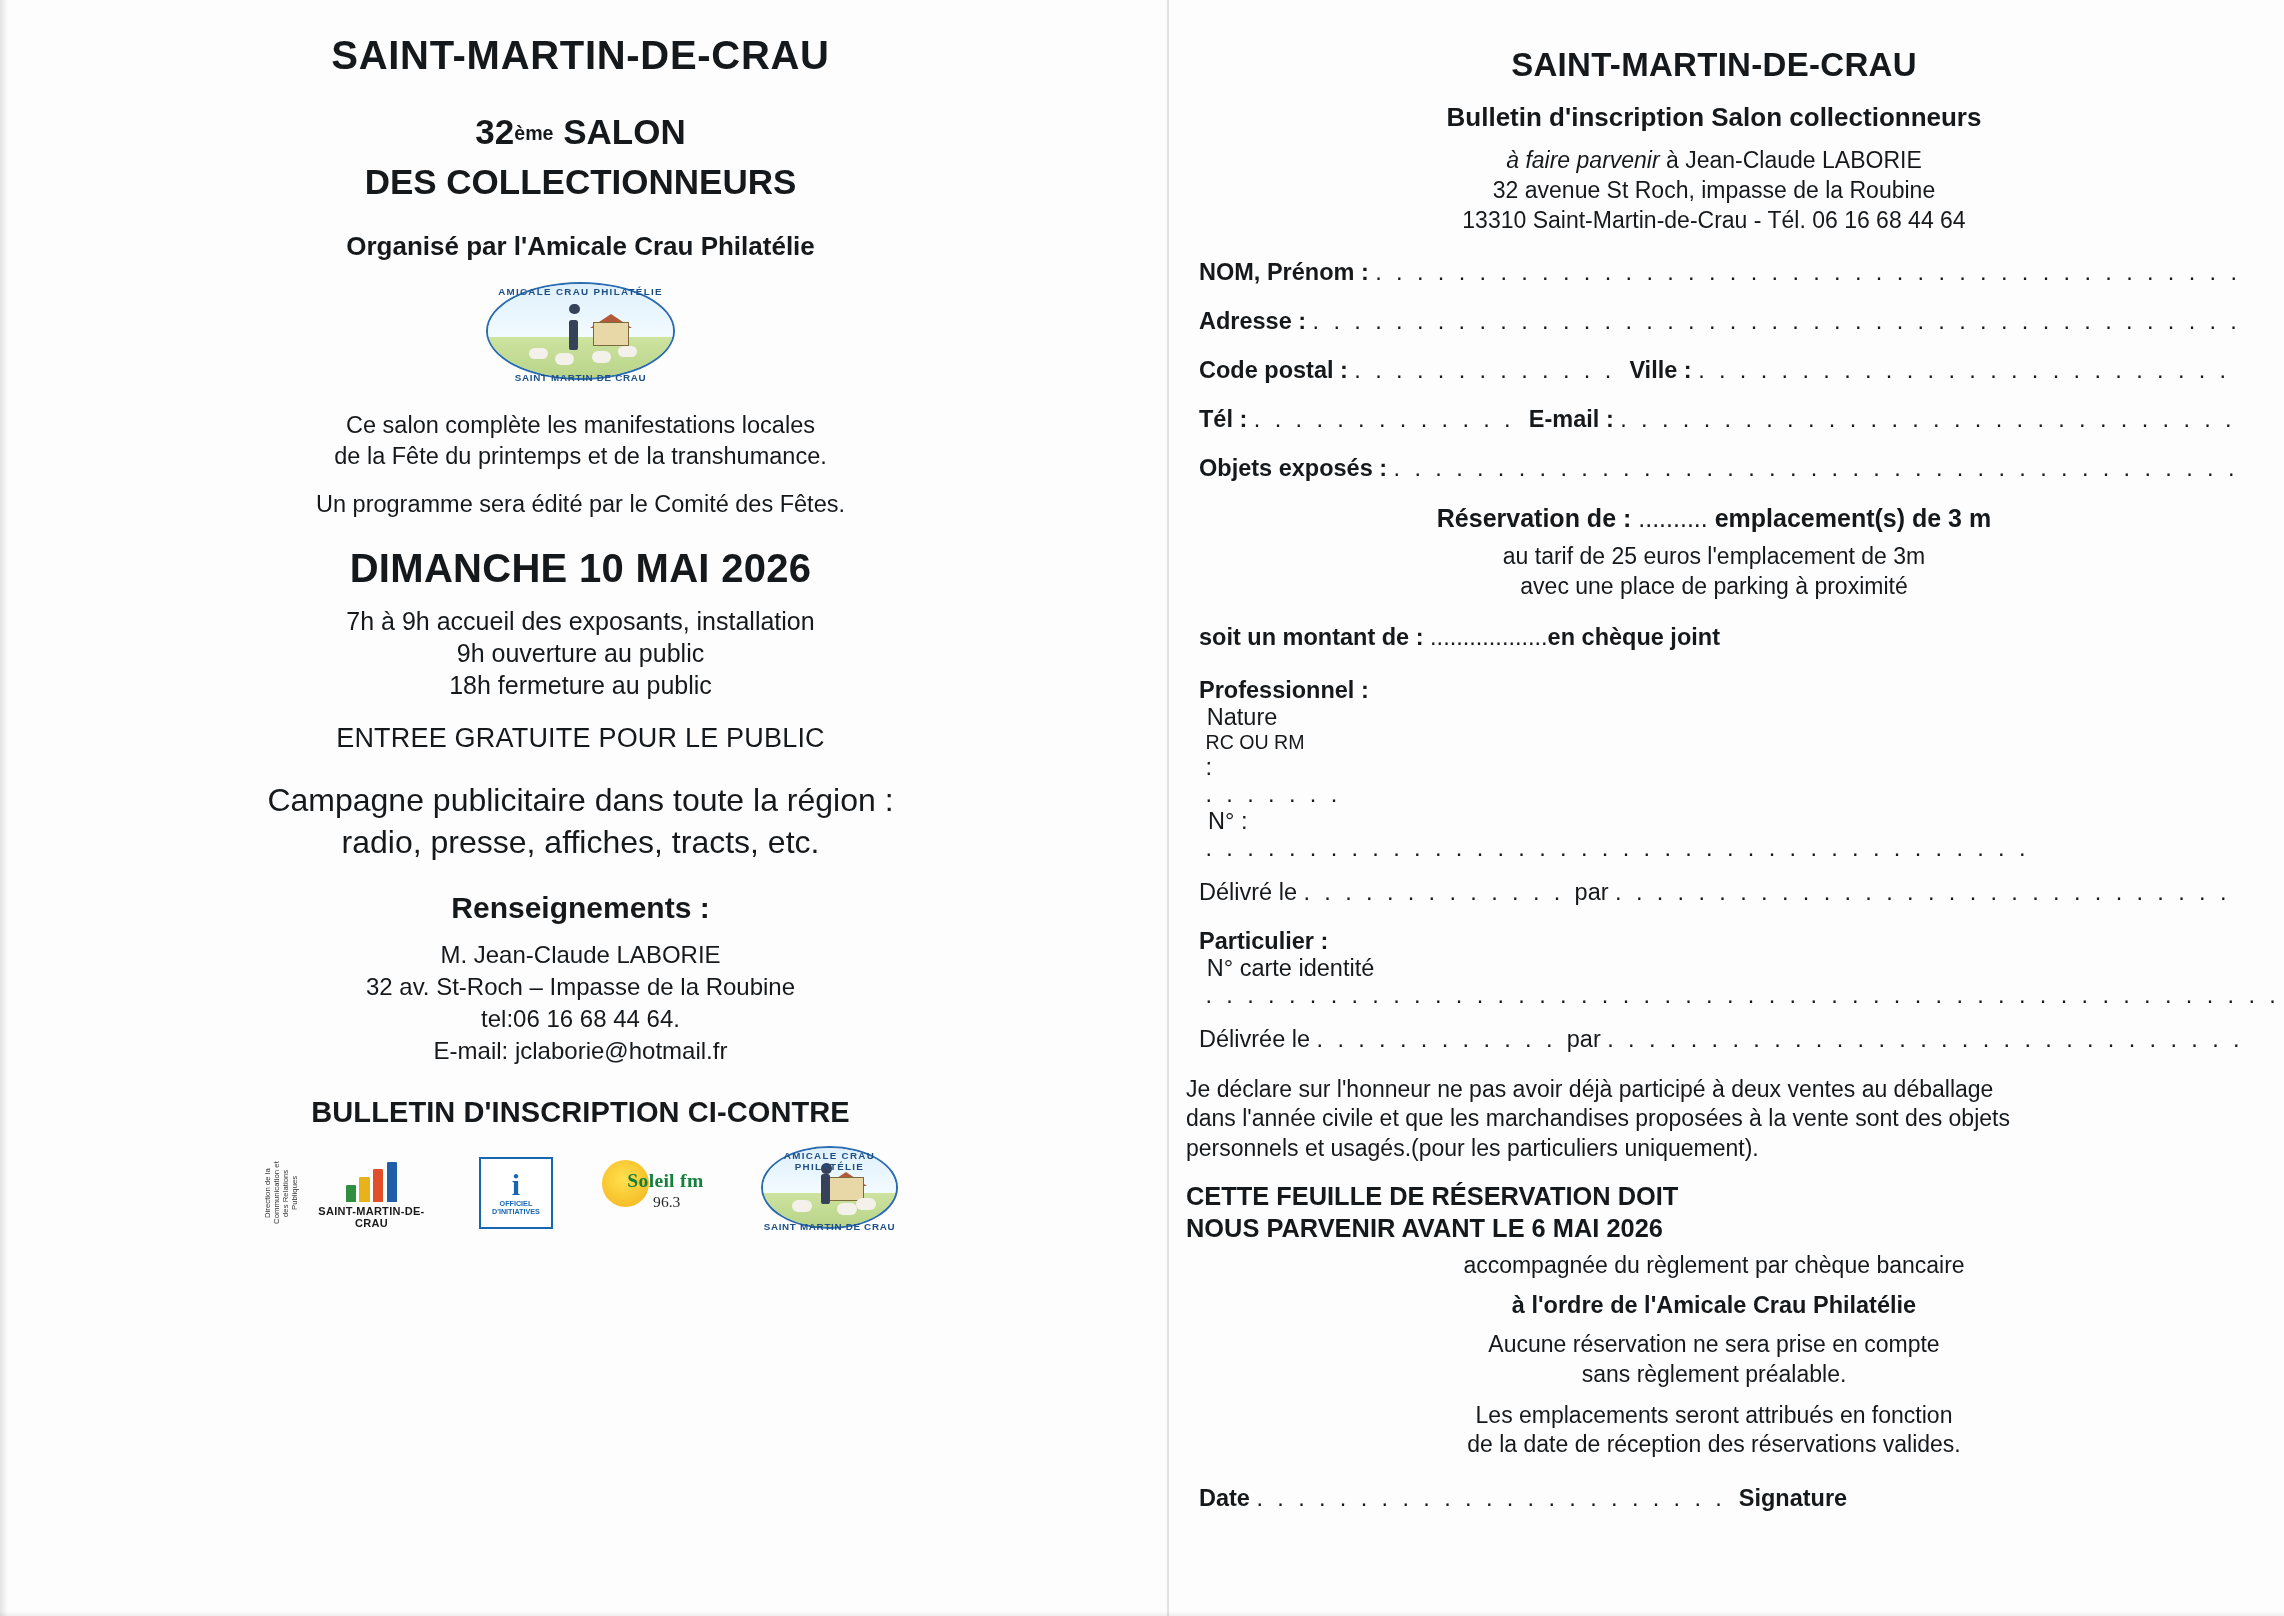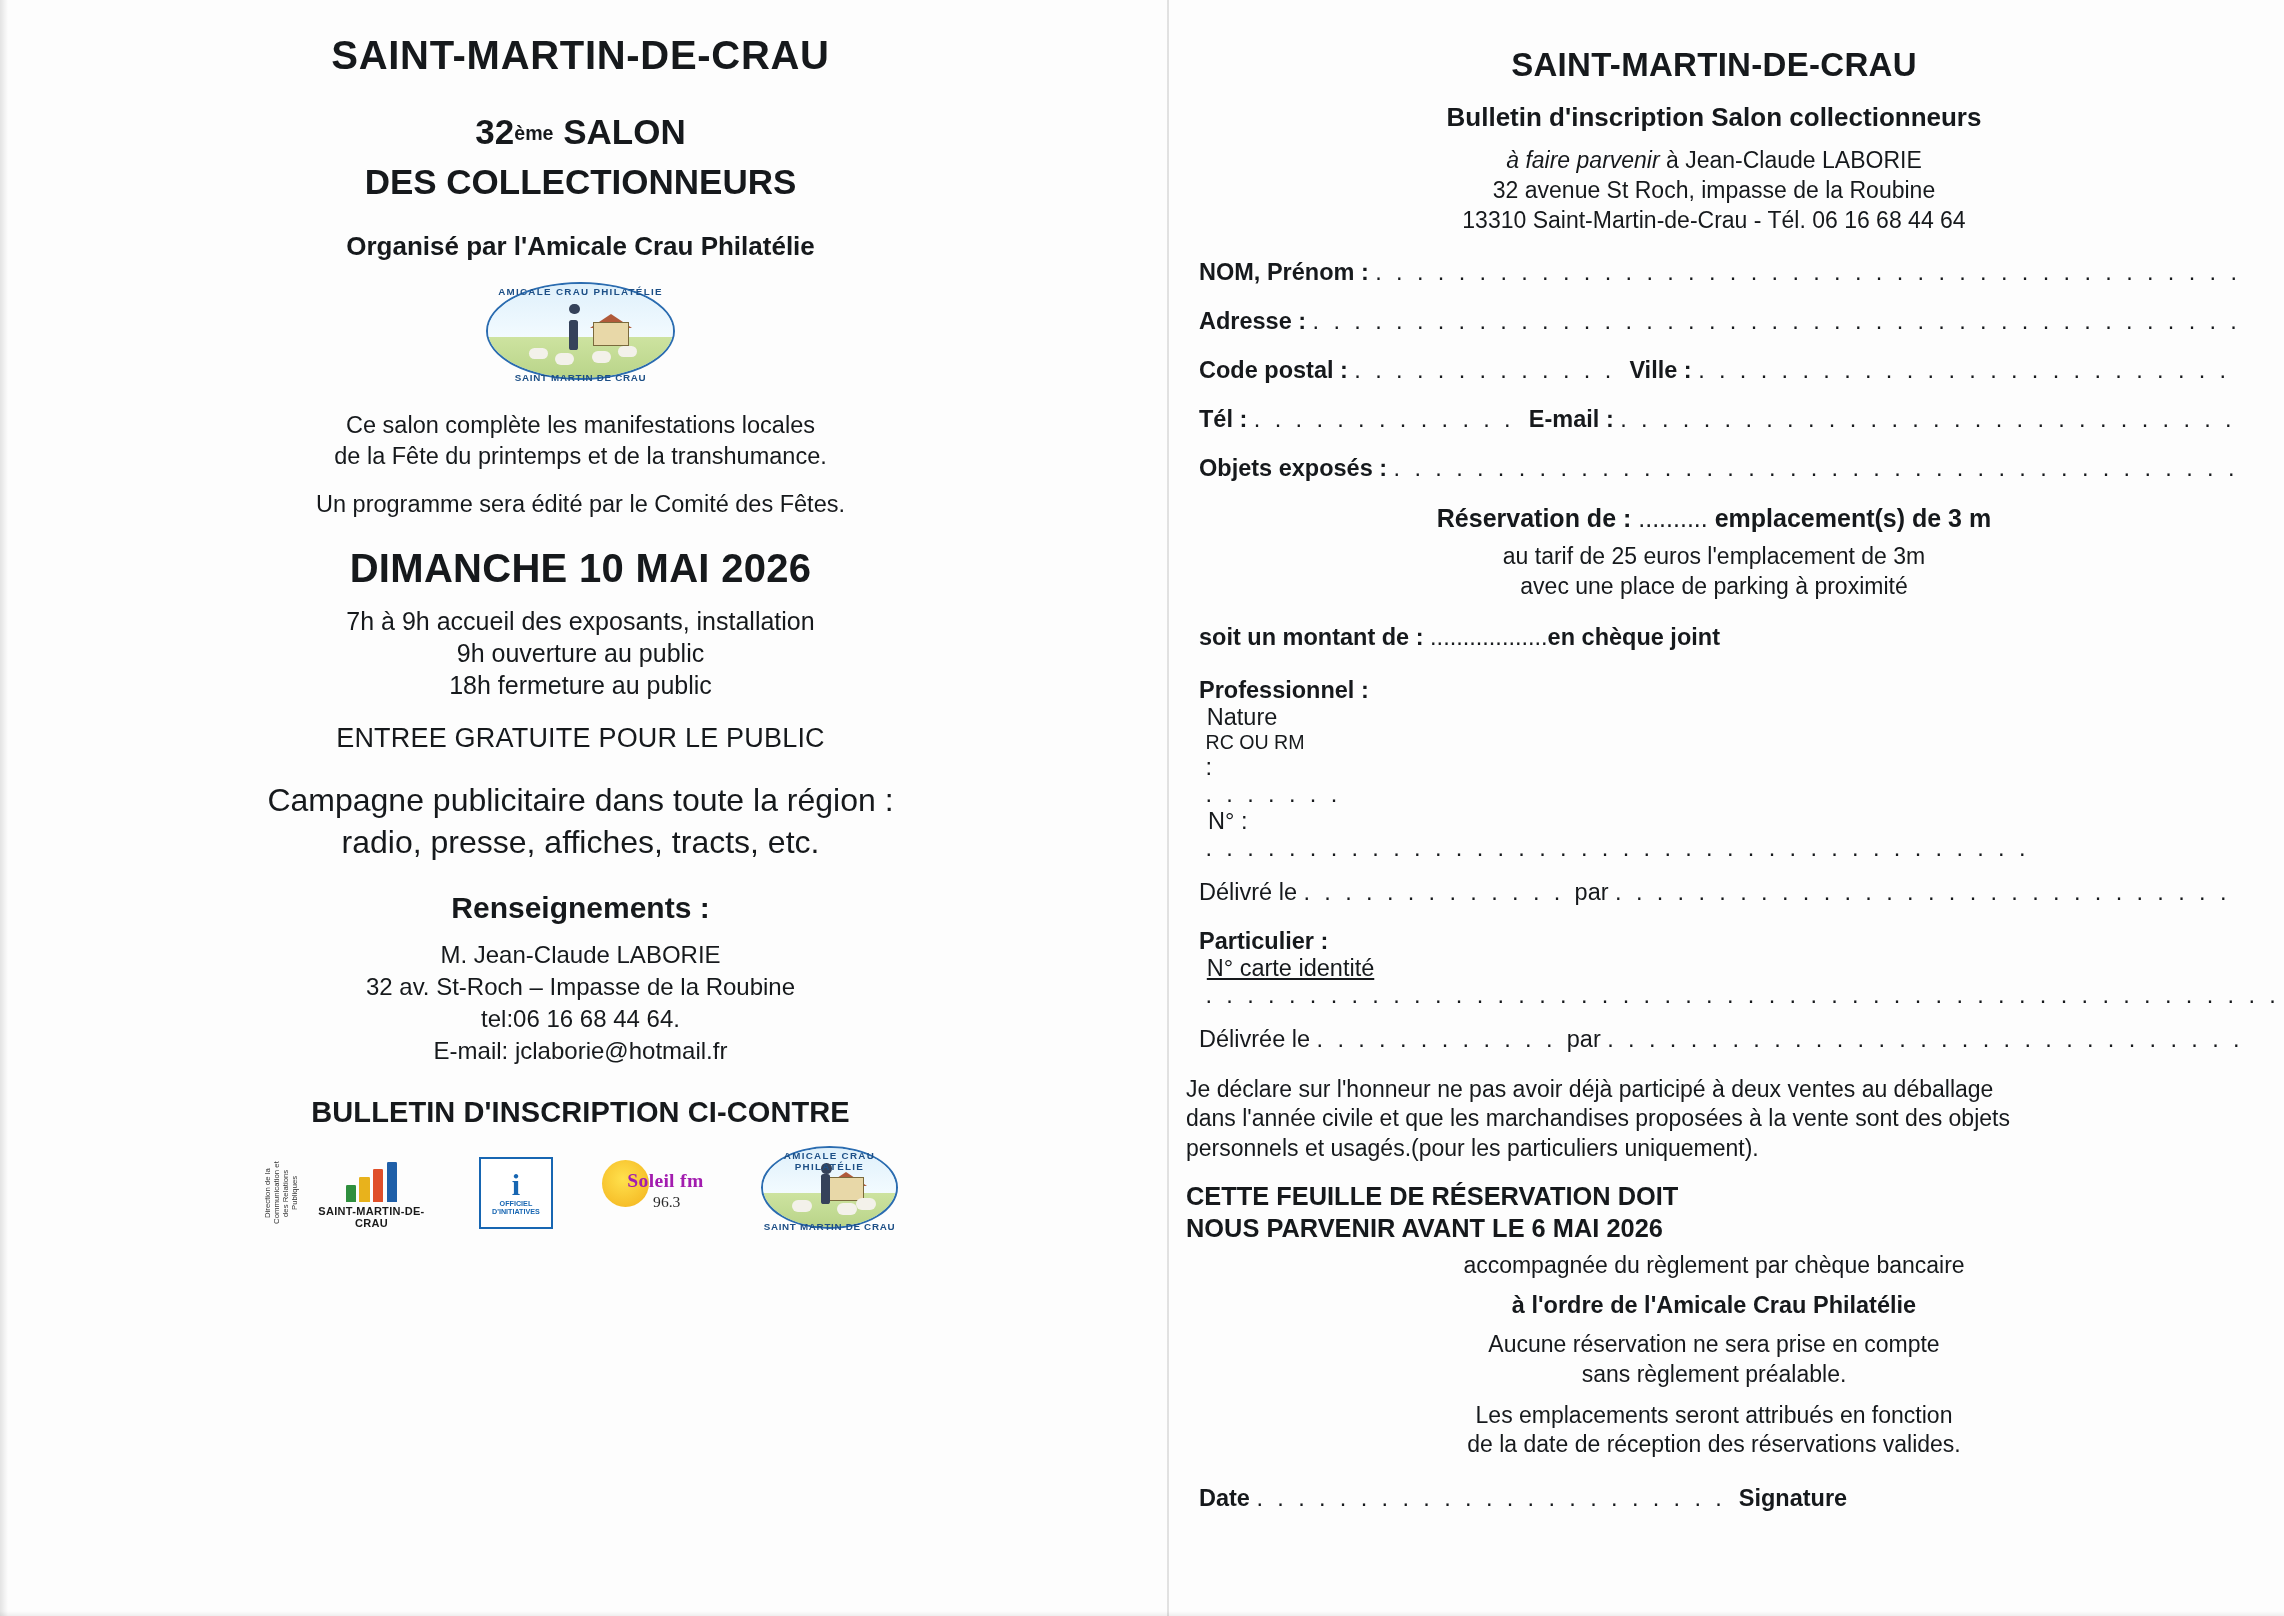--- a/index.html
+++ b/index.html
@@ -429,21 +429,21 @@
     top: 9px;
     width: 47px;
     height: 47px;
     border-radius: 50%;
     background: radial-gradient(circle at 45% 40%, #ffe14d, #f3b11b);
   }
   .sp-soleil .wordmark {
     position: relative;
     font-size: 19.6px;
     font-weight: bold;
-    color: #a21caf;
+    color: #15803d;
     font-family: "Liberation Serif", serif;
     letter-spacing: 0.3px;
     z-index: 2;
     margin-left: 17px;
   }
   .sp-soleil .freq {
     position: relative;
     font-size: 15.6px;
     color: #2a2a2a;
     font-family: "Liberation Serif", serif;
@@ -644,21 +644,21 @@
 
     <div class="row indent">
       <span class="lbl-n">Délivré le</span>
       <span class="dots fixed">. . . . . . . . . . . . .</span>
       <span class="lbl-n" style="padding-left:10.4px;">par</span>
       <span class="dots">. . . . . . . . . . . . . . . . . . . . . . . . . . . . . . . . . . . . . . . .</span>
     </div>
 
     <div class="row indent tight">
       <span class="lbl">Particulier :</span>
-      <span class="lbl-n" style="padding-left:7.8px;text-decoration:underline;">N° carte identité</span>
+      <span class="lbl-n" style="padding-left:7.8px;">N° carte identité</span>
       <span class="dots">. . . . . . . . . . . . . . . . . . . . . . . . . . . . . . . . . . . . . . . . . . . . . . . . . . . . . . . . . . .</span>
     </div>
 
     <div class="row indent">
       <span class="lbl-n">Délivrée le</span>
       <span class="dots fixed">. . . . . . . . . . . .</span>
       <span class="lbl-n" style="padding-left:10.4px;">par</span>
       <span class="dots">. . . . . . . . . . . . . . . . . . . . . . . . . . . . . . . . . . . . . . . .</span>
     </div>
 

